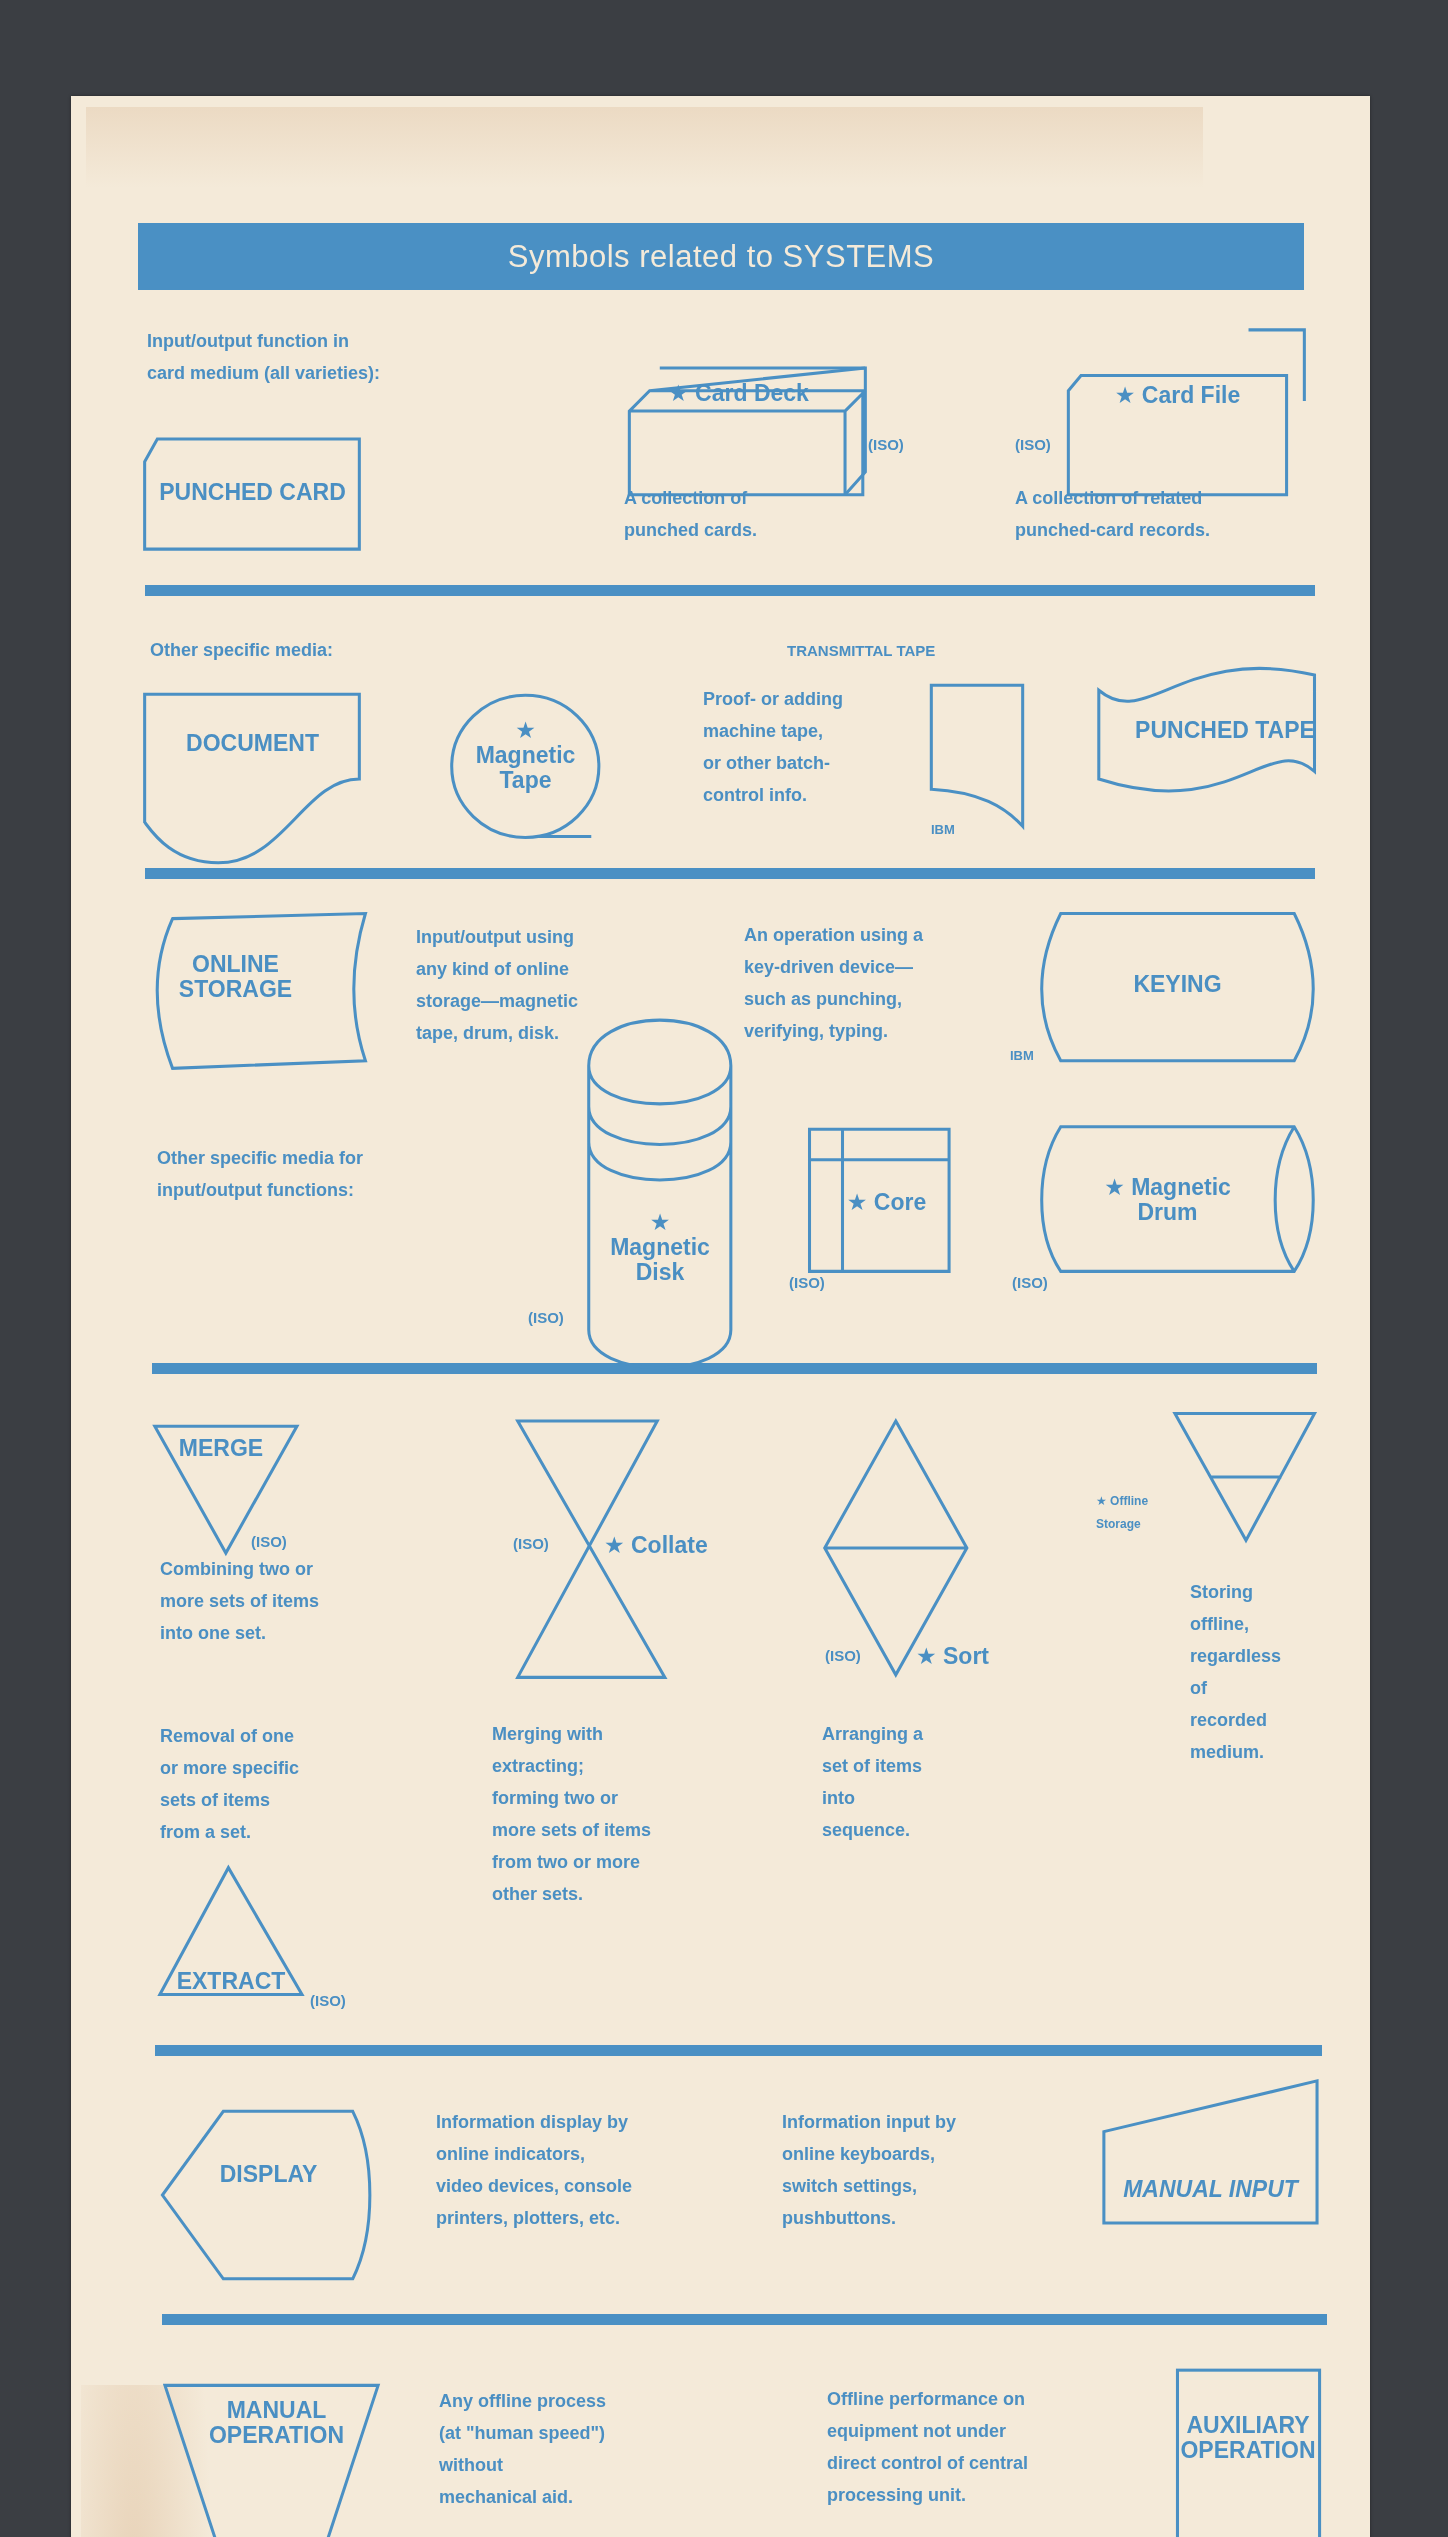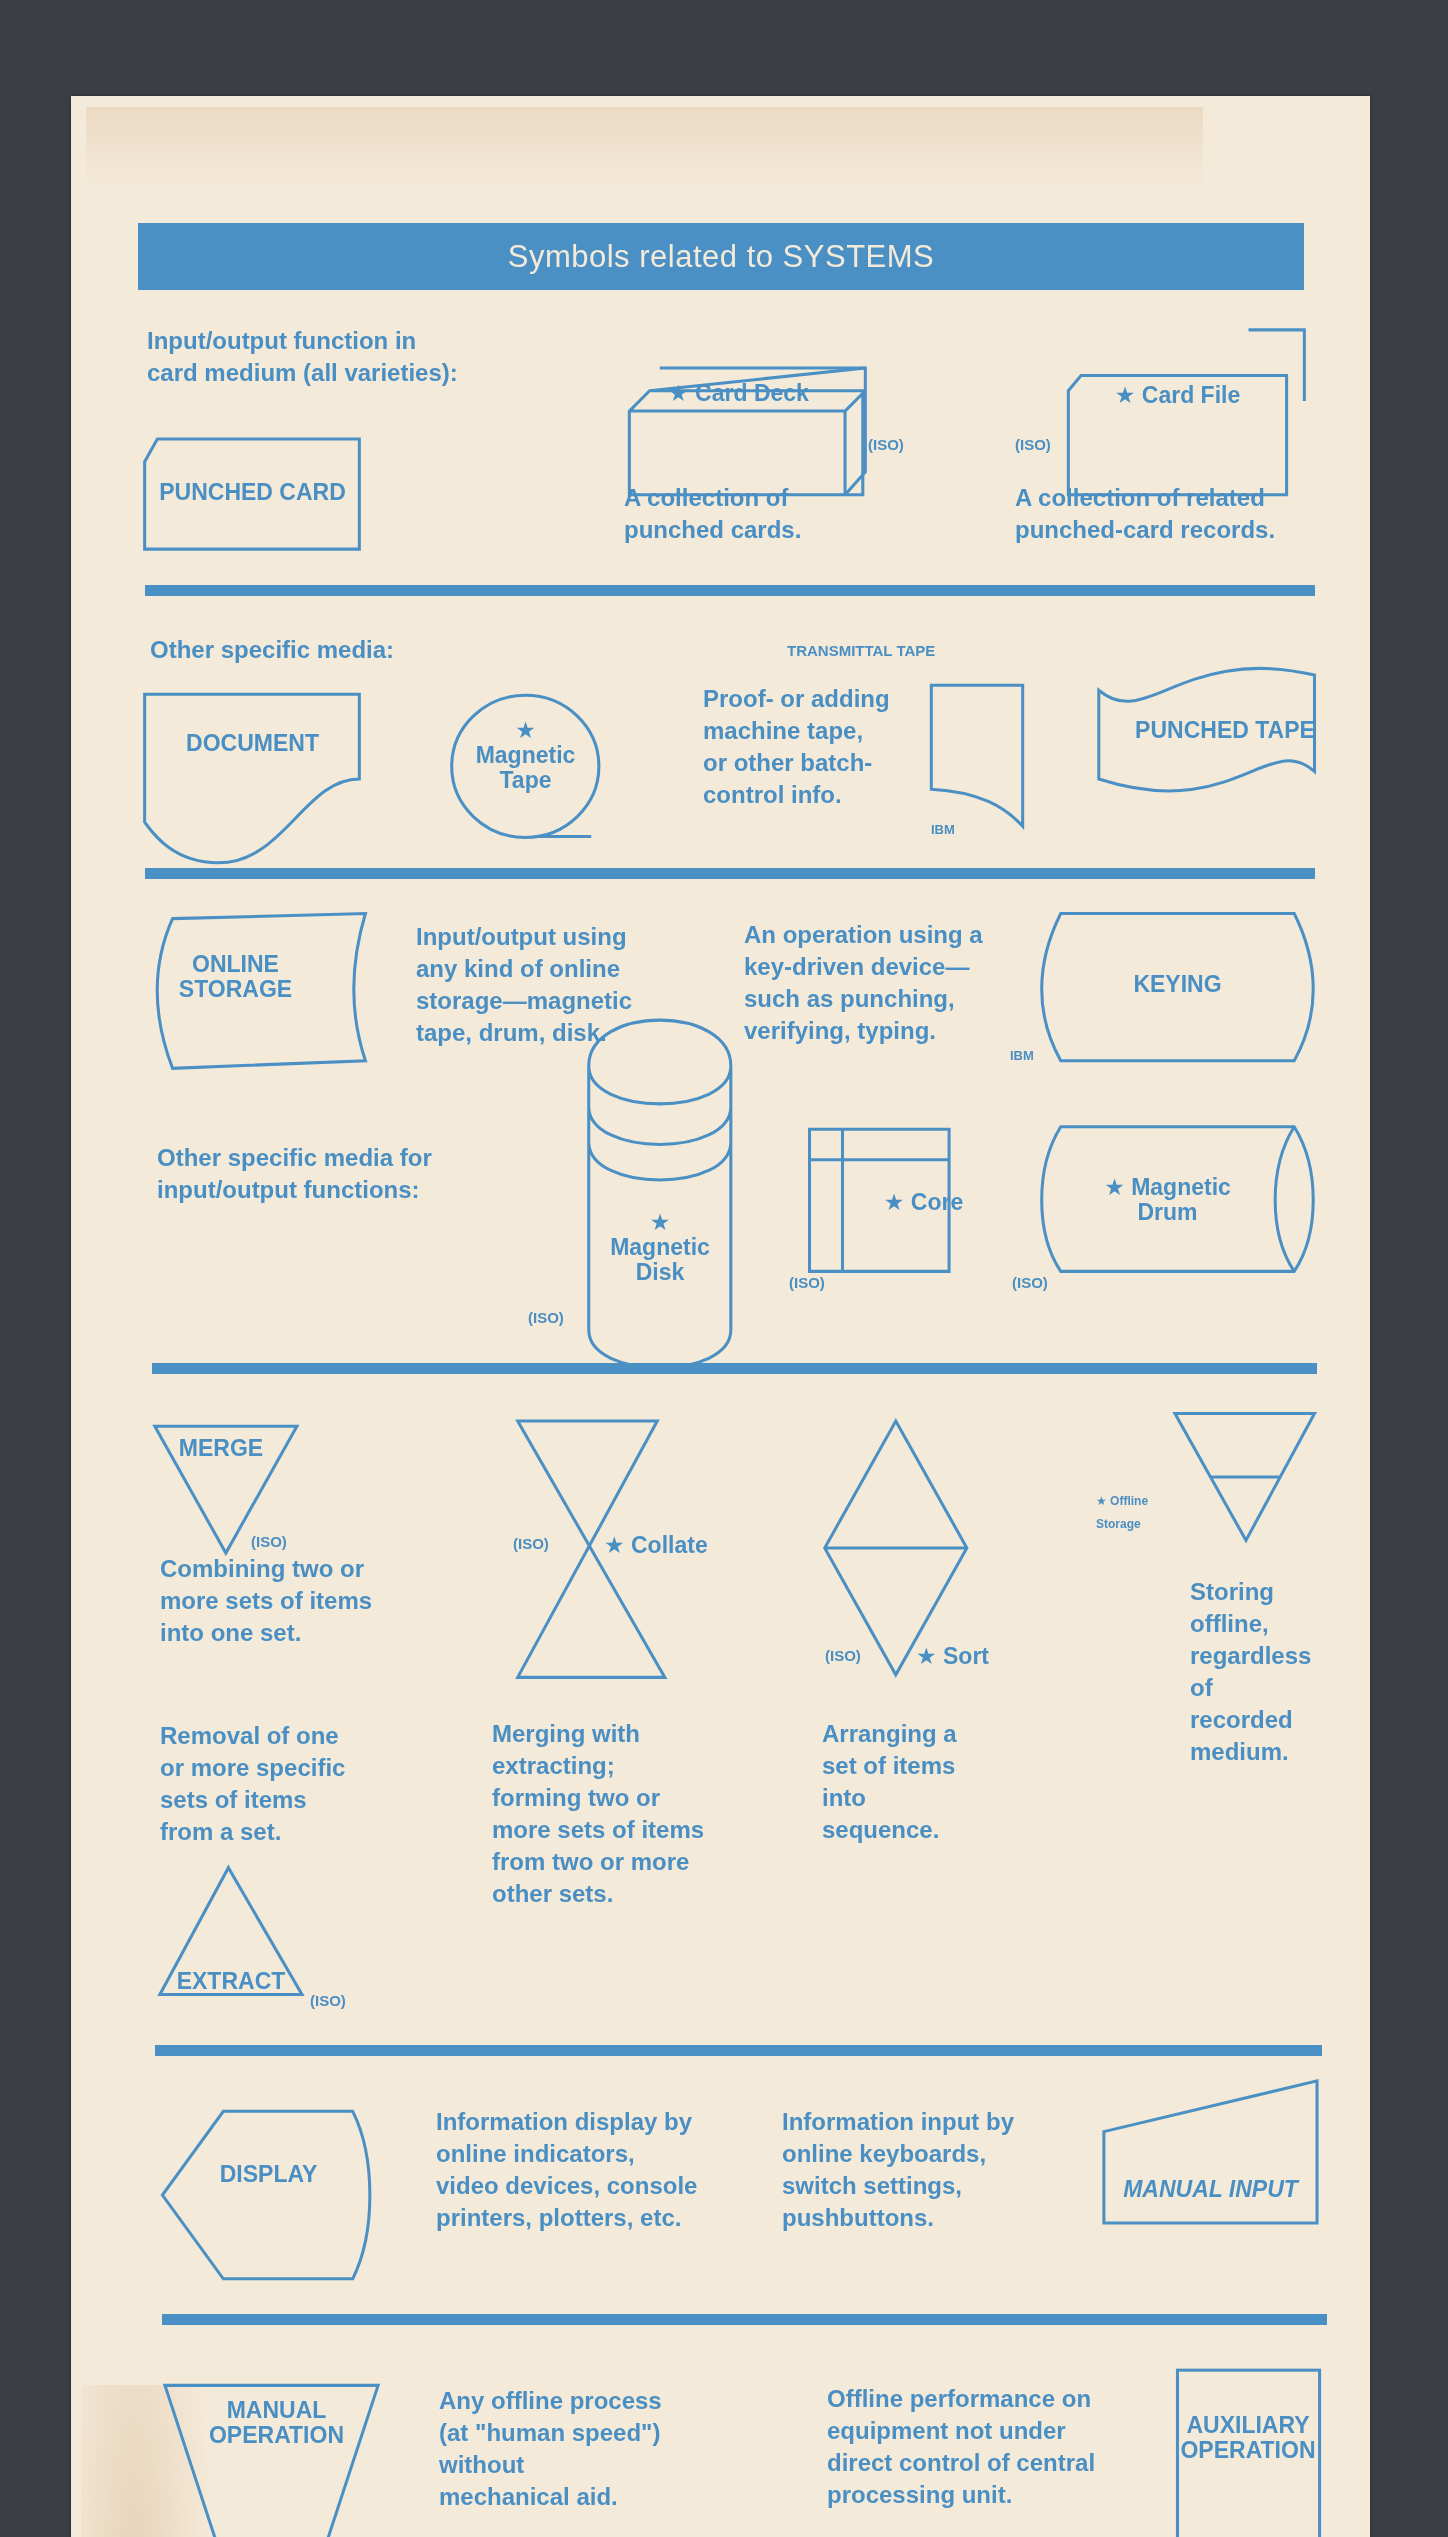--- a/index.html
+++ b/index.html
@@ -16,21 +16,21 @@
   .stain1 { position:absolute; left:86px; top:107px; width:1117px; height:81px;
     background:linear-gradient(180deg, rgba(210,170,130,0.25), rgba(244,234,217,0)); }
   .stain2 { position:absolute; left:81px; top:2385px; width:132px; height:711px;
     background:radial-gradient(ellipse at 40% 30%, rgba(200,150,100,0.28), rgba(244,234,217,0) 70%); }
   .bar-header {
     position:absolute; left:138px; top:223px; width:1166px; height:67px;
     background:#4a90c4; color:#f4ead9; font-size:31px; text-align:center; line-height:67px;
     letter-spacing:0.5px;
   }
   .rule { position:absolute; height:11px; background:#4a90c4; }
-  .txt { position:absolute; color:#4a8fc3; font-size:24px; line-height:32px; font-weight:bold; white-space:pre-line; }
+  .txt { position:absolute; color:#4a8fc3; font-size:18px; line-height:32px; font-weight:bold; white-space:pre-line; }
   .lbl { position:absolute; color:#4a8fc3; font-size:23px; font-weight:bold; text-align:center; white-space:pre-line; line-height:25px; }
   .small { position:absolute; color:#4a8fc3; font-size:15px; font-weight:bold; }
   svg.shapes { position:absolute; left:0; top:0; width:1449px; height:3303px; }
   svg.shapes * { fill:none; stroke:#4a90c4; stroke-width:6; }
 </style>
 </head>
 <body>
 
 <div class="envelope"></div>
 <div class="stain1"></div>
@@ -138,21 +138,21 @@
 such as punching,
 verifying, typing.</div>
 <div class="lbl" style="left:1061px;top:972px;width:233px;">KEYING</div>
 <div class="small" style="left:1010px;top:1048px;font-size:13px;">IBM</div>
 <div class="txt" style="left:157px;top:1142px;">Other specific media for
 input/output functions:</div>
 <div class="lbl" style="left:589px;top:1210px;width:142px;">★
 Magnetic
 Disk</div>
 <div class="small" style="left:528px;top:1309px;">(ISO)</div>
-<div class="lbl" style="left:842px;top:1190px;width:89px;padding-left:37px;">★ Core</div>
+<div class="lbl" style="left:842px;top:1190px;width:89px;">★ Core</div>
 <div class="small" style="left:789px;top:1274px;">(ISO)</div>
 <div class="lbl" style="left:1061px;top:1175px;width:213px;">★ Magnetic
 Drum</div>
 <div class="small" style="left:1012px;top:1274px;">(ISO)</div>
 
 <div class="lbl" style="left:155px;top:1436px;width:132px;">MERGE</div>
 <div class="small" style="left:251px;top:1533px;">(ISO)</div>
 <div class="txt" style="left:160px;top:1529px;margin-top:24px;">Combining two or
 more sets of items
 into one set.</div>

